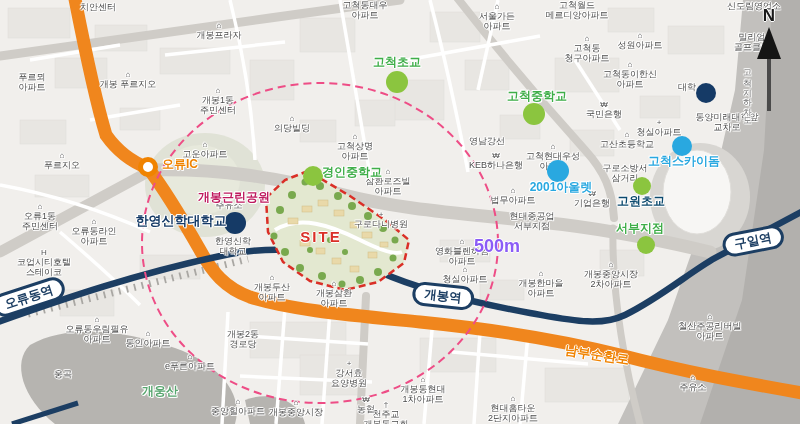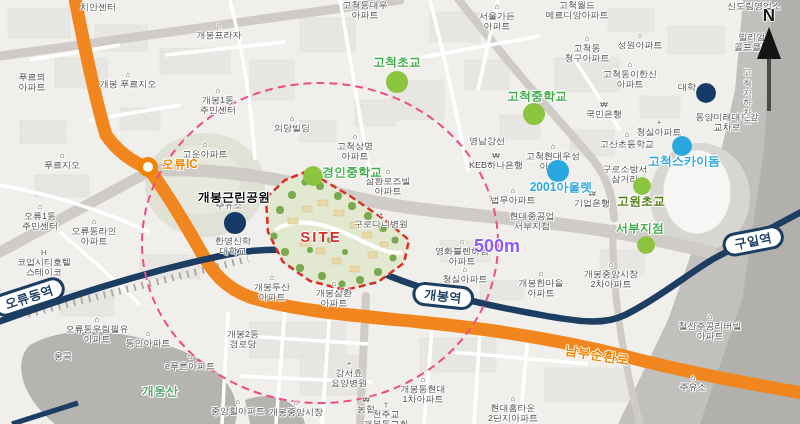--- a/index.html
+++ b/index.html
@@ -231,21 +231,21 @@
         <div>아파트</div>
       </div>
       <div class="lab place" style="left: 148px; top: 339px;">
         <span class="ic">⌂</span>
         <div>동인아파트</div>
       </div>
       <div class="lab place" style="left: 190px; top: 362px;">
         <span class="ic">⌂</span>
         <div>e푸른아파트</div>
       </div>
-      <div class="lab place" style="left: 63px; top: 356px; text-align: center;">
+      <div class="lab place" style="left: 63px; top: 374px; text-align: center;">
         <div>웅곡</div>
       </div>
       <div class="lab place" style="left: 272px; top: 288px;">
         <span class="ic">⌂</span>
         <div>개봉두산</div>
         <div>아파트</div>
       </div>
       <div class="lab place" style="left: 334px; top: 294px;">
         <span class="ic">⌂</span>
         <div>개봉삼환</div>
@@ -370,21 +370,21 @@
         <div>법무아파트</div>
       </div>
       <div class="lab place" style="left: 532px; top: 221px;">
         <div>현대중공업</div>
         <div>서부지점</div>
       </div>
       <div class="lab place" style="left: 592px; top: 199px;">
         <span class="ic">₩</span>
         <div>기업은행</div>
       </div>
-      <div class="lab place" style="left: 625px; top: 174px;">
+      <div class="lab place" style="left: 625px; top: 174px; font-family: Liberation Mono, monospace;">
         <div>구로소방서</div>
         <div>삼거리</div>
       </div>
       <div class="lab place" style="left: 604px; top: 110px;">
         <span class="ic">₩</span>
         <div>국민은행</div>
       </div>
       <div class="lab place" style="left: 659px; top: 128px;">
         <span class="ic">+</span>
         <div>청실아파트</div>
@@ -419,35 +419,36 @@
       </div>
       <div class="lab place" style="left: 752px; top: 42px;">
         <div>밀리엄</div>
         <div>골프클럽</div>
       </div>
       <div class="lab place vert" style="left: 748px; top: 92px;">
         <div>고척지하차도</div>
       </div>
       <div class="dot ring" style="left: 148px; top: 167px; width: 10px; height: 10px;"></div>
       <div class="lab lm" style="left: 180px; top: 164px; color: rgb(240, 131, 0); font-size: 12px;">오류IC</div>
-      <div class="lab lm" style="left: 234px; top: 197px; color: #000000; font-size: 12px;">개봉근린공원</div>
+      <div class="lab lm" style="left: 234px; top: 197px; color: #be185d; font-size: 12px;">개봉근린공원</div>
       <div class="dot" style="left: 235px; top: 223px; width: 22px; height: 22px; background: rgb(21, 58, 102);"></div>
+      <div class="lab lm" style="left: 181px; top: 221px; color: rgb(21, 58, 102); font-size: 13px;">한영신학대학교</div>
       <div class="dot" style="left: 313px; top: 176px; width: 20px; height: 20px; background: rgb(139, 197, 63);"></div>
       <div class="lab lm" style="left: 352px; top: 172px; color: rgb(63, 174, 73); font-size: 12px;">경인중학교</div>
       <div class="dot" style="left: 397px; top: 82px; width: 22px; height: 22px; background: rgb(139, 197, 63);"></div>
       <div class="lab lm" style="left: 397px; top: 62px; color: rgb(63, 174, 73); font-size: 12px;">고척초교</div>
       <div class="dot" style="left: 534px; top: 114px; width: 22px; height: 22px; background: rgb(139, 197, 63);"></div>
       <div class="lab lm" style="left: 537px; top: 96px; color: rgb(63, 174, 73); font-size: 12px;">고척중학교</div>
       <div class="dot" style="left: 706px; top: 93px; width: 20px; height: 20px; background: rgb(21, 58, 102);"></div>
       <div class="dot" style="left: 682px; top: 146px; width: 20px; height: 20px; background: rgb(41, 168, 224);"></div>
       <div class="lab lm" style="left: 684px; top: 161px; color: rgb(41, 168, 224); font-size: 12px;">고척스카이돔</div>
       <div class="dot" style="left: 558px; top: 171px; width: 22px; height: 22px; background: rgb(41, 168, 224);"></div>
       <div class="lab lm" style="left: 561px; top: 187px; color: rgb(41, 168, 224); font-size: 12px;">2001아울렛</div>
       <div class="dot" style="left: 642px; top: 186px; width: 18px; height: 18px; background: rgb(139, 197, 63);"></div>
-      <div class="lab lm" style="left: 641px; top: 201px; color: #4d7c0f; font-size: 12px;">고원초교</div>
+      <div class="lab lm" style="left: 641px; top: 201px; color: #0c4a6e; font-size: 12px;">고원초교</div>
       <div class="dot" style="left: 646px; top: 245px; width: 18px; height: 18px; background: rgb(139, 197, 63);"></div>
       <div class="lab lm" style="left: 640px; top: 228px; color: rgb(63, 174, 73); font-size: 12px;">서부지점</div>
       <div class="lab lm" style="left: 160px; top: 391px; color: rgb(87, 165, 110); font-size: 12px;">개웅산</div>
       <div class="station" style="left: 29px; top: 297px; --r: -18deg;">오류동역</div>
       <div class="station" style="left: 443px; top: 296px; --r: 6deg;">개봉역</div>
       <div class="station" style="left: 753px; top: 241px; --r: -11deg;">구일역</div>
       <div class="roadname" style="left: 597px; top: 355px; --r: 9deg; color: rgb(240, 131, 0); font-size: 13px;">남부순환로</div>
     </div>
 
   <div class="site-label">SITE</div>

